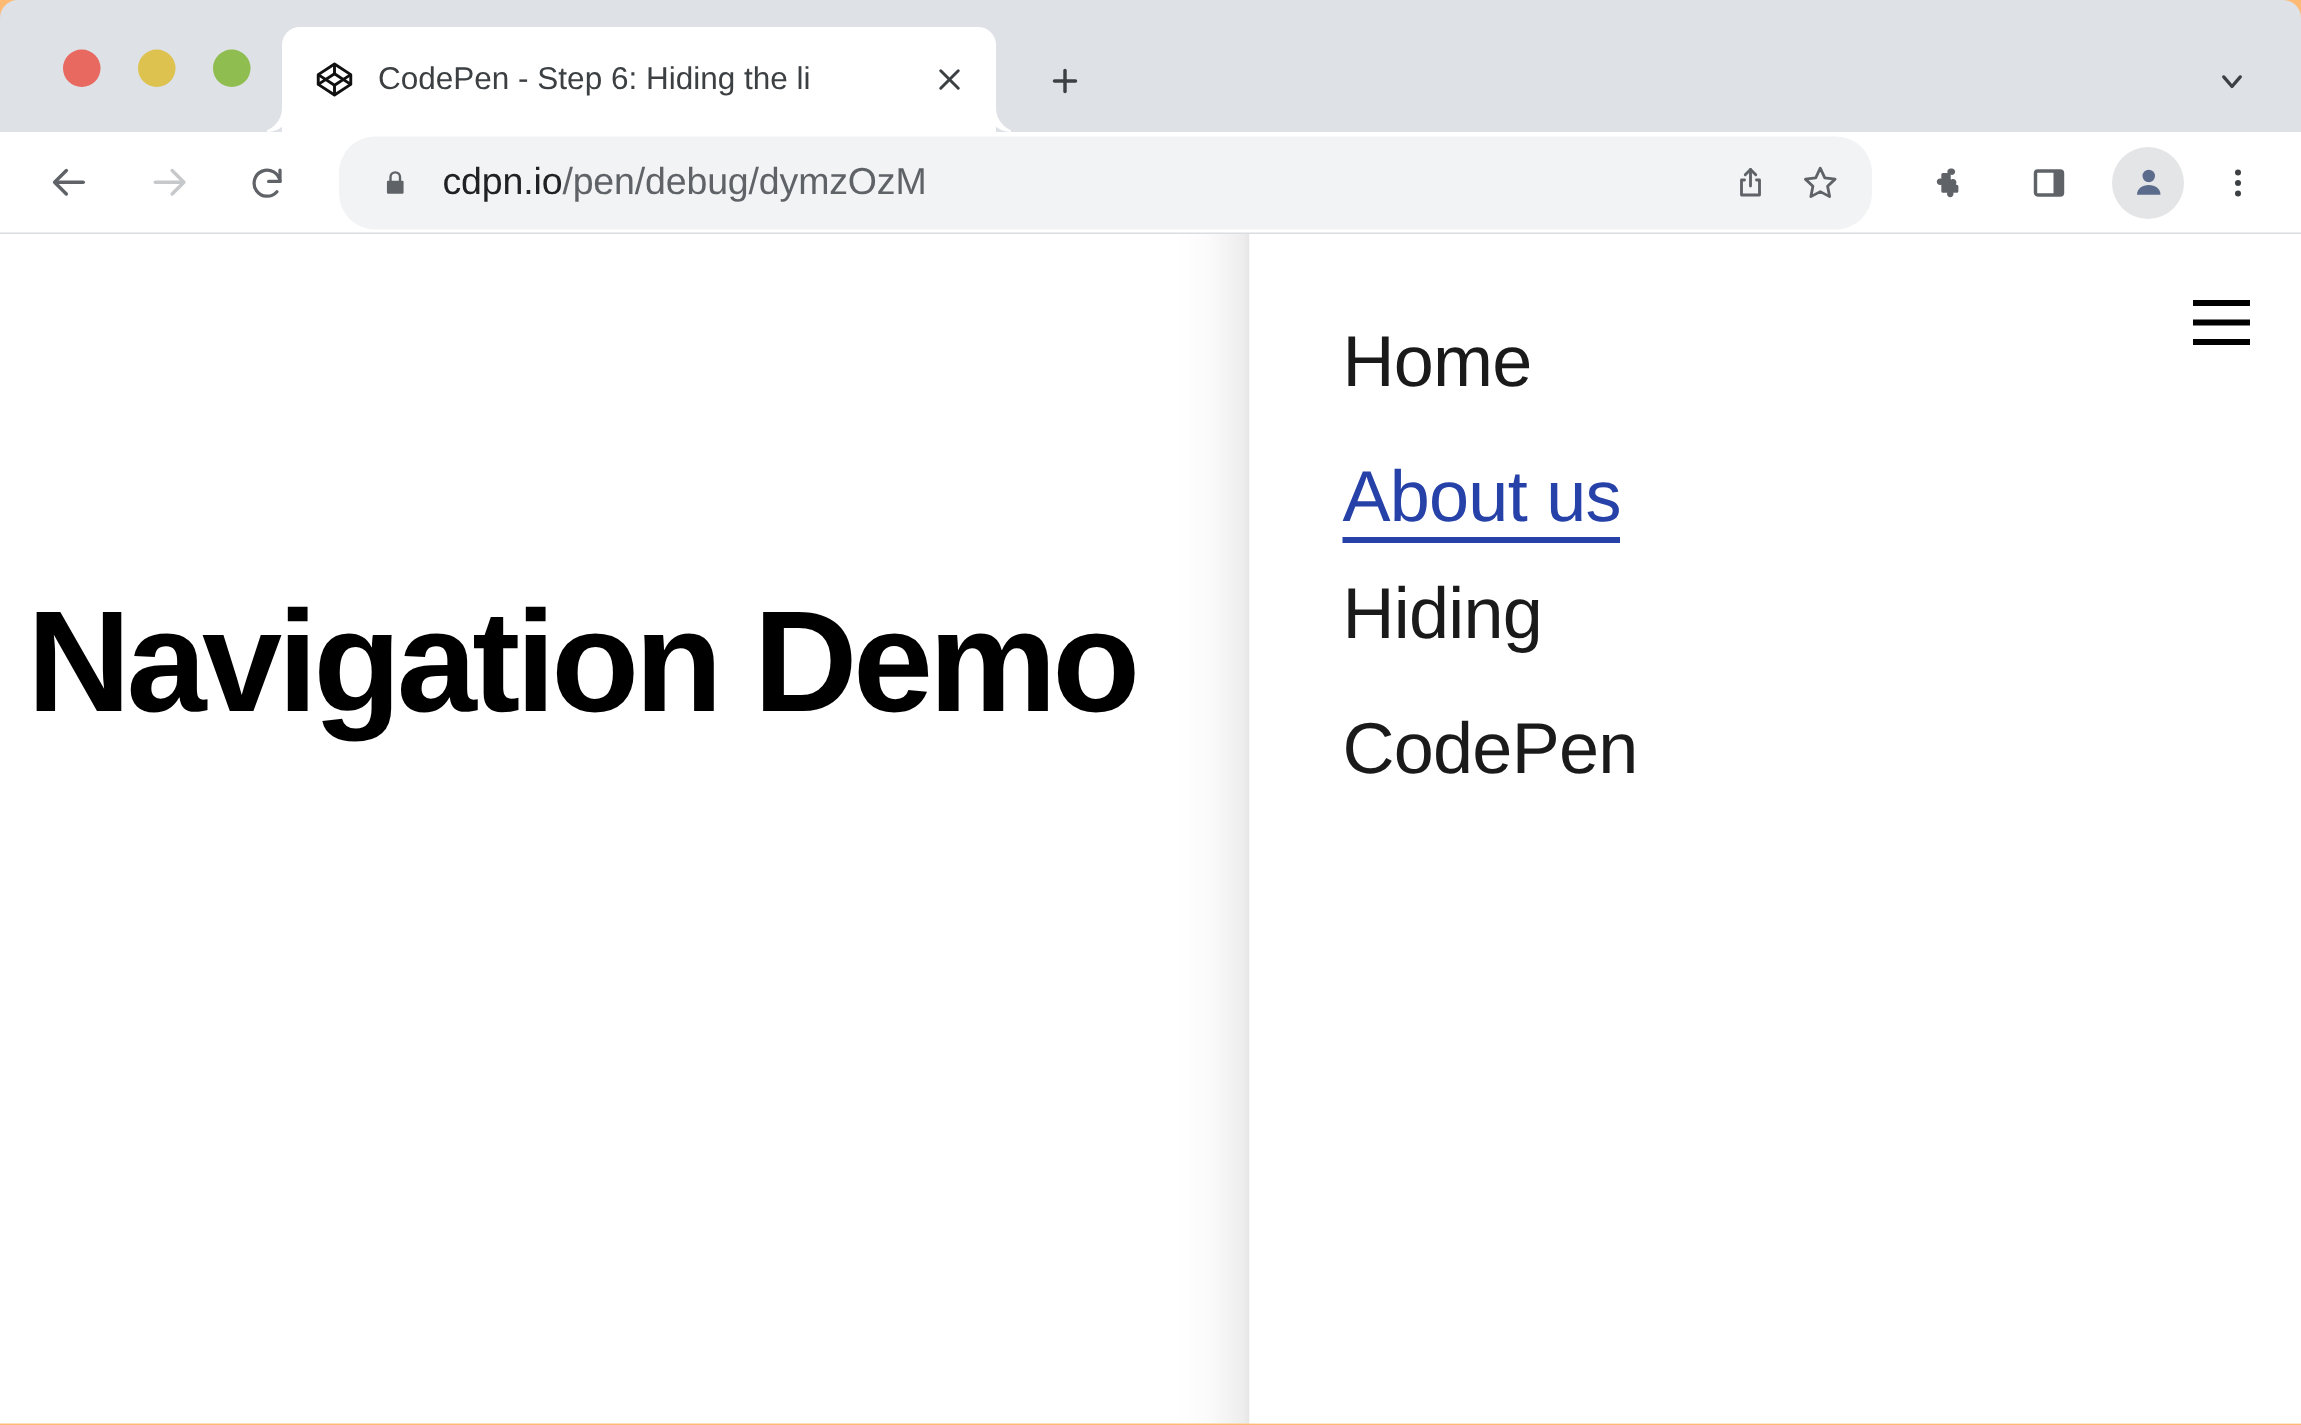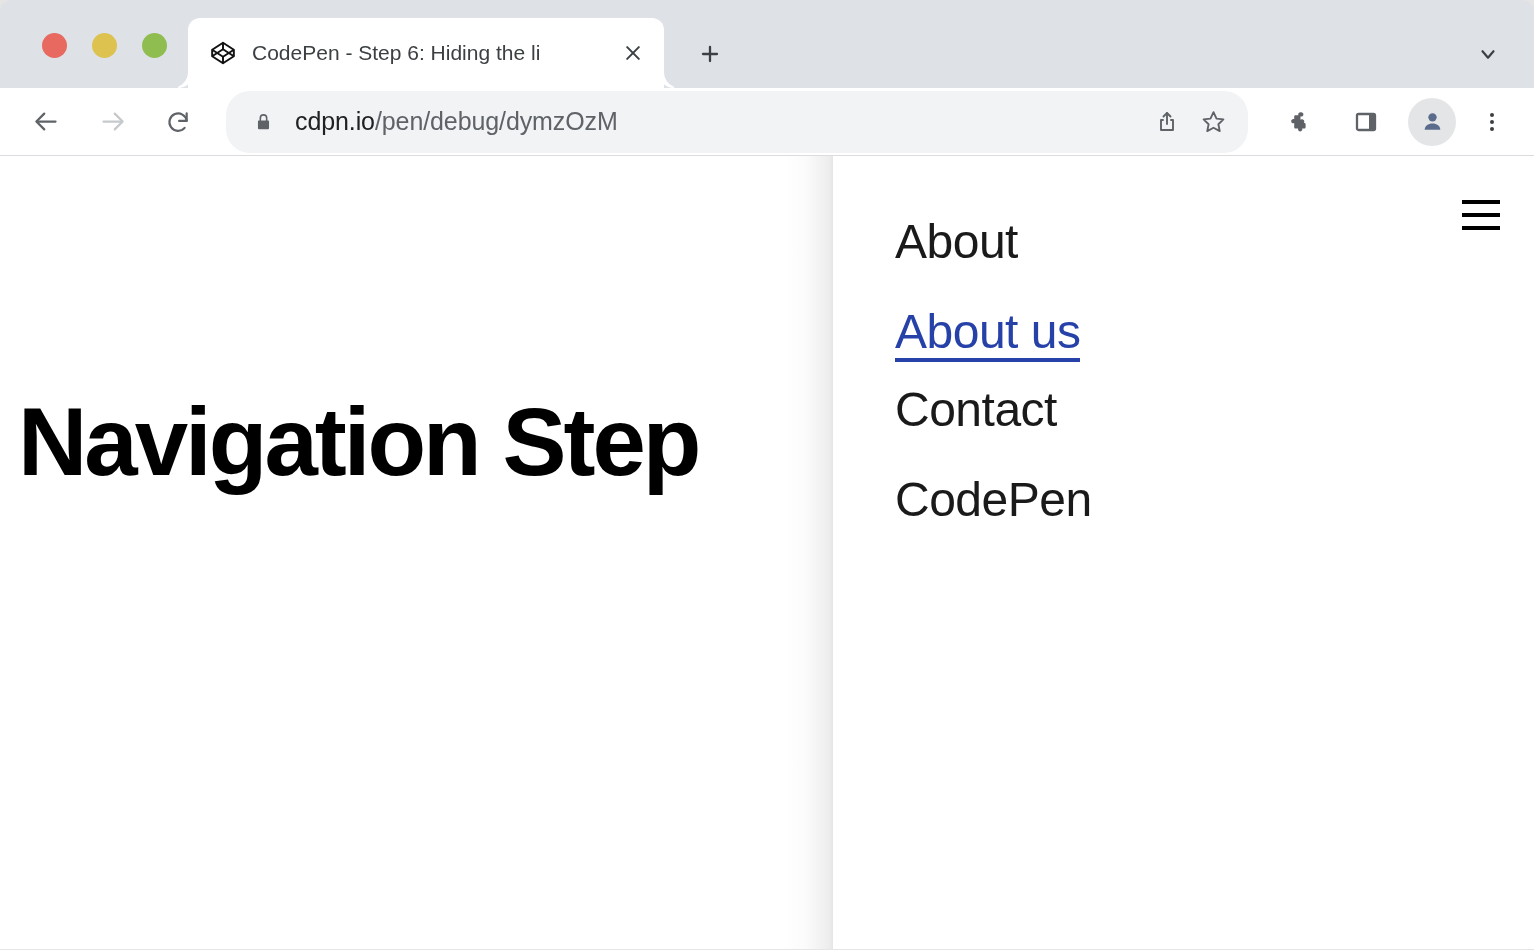--- a/index.html
+++ b/index.html
@@ -10,21 +10,21 @@
     overflow: hidden;
     font-family: "Liberation Sans", "DejaVu Sans", sans-serif;
     background: #ffffff;
   }
 
   
   .browser-window {
     position: relative;
     width: 1534px;
     height: 950px;
-    background: #e5e5e5;
+    background: #fdba74;
     overflow: hidden;
   }
 
   
   .tab-strip {
     position: relative;
     height: 88px;
     background: #dee1e6;
     border-top-left-radius: 12px;
     border-top-right-radius: 12px;
@@ -405,41 +405,41 @@
       <svg viewBox="0 0 24 24" width="24" height="24" fill="#3c4043">
         <circle cx="12" cy="5" r="2"></circle>
         <circle cx="12" cy="12" r="2"></circle>
         <circle cx="12" cy="19" r="2"></circle>
       </svg>
     </div>
   </div>
 
   <div class="viewport">
 
-    <h1 class="page-heading">Navigation Step</h1>
+    <h1 class="page-heading">Navigation Demo</h1>
 
     <div class="drawer-shadow"></div>
 
     <div class="nav-drawer">
 
       <div class="hamburger">
         <span></span>
         <span></span>
         <span></span>
       </div>
 
       <ul class="nav-list">
         <li>
-          <a class="nav-link" href="#">About</a>
+          <a class="nav-link" href="#">Home</a>
         </li>
         <li class="current-item">
           <a class="nav-link current" href="#">About us</a>
         </li>
         <li>
-          <a class="nav-link" href="#">Contact</a>
+          <a class="nav-link" href="#">Hiding</a>
         </li>
         <li>
           <a class="nav-link" href="#">CodePen</a>
         </li>
       </ul>
     </div>
   </div>
 </div>
 
 </body></html>

